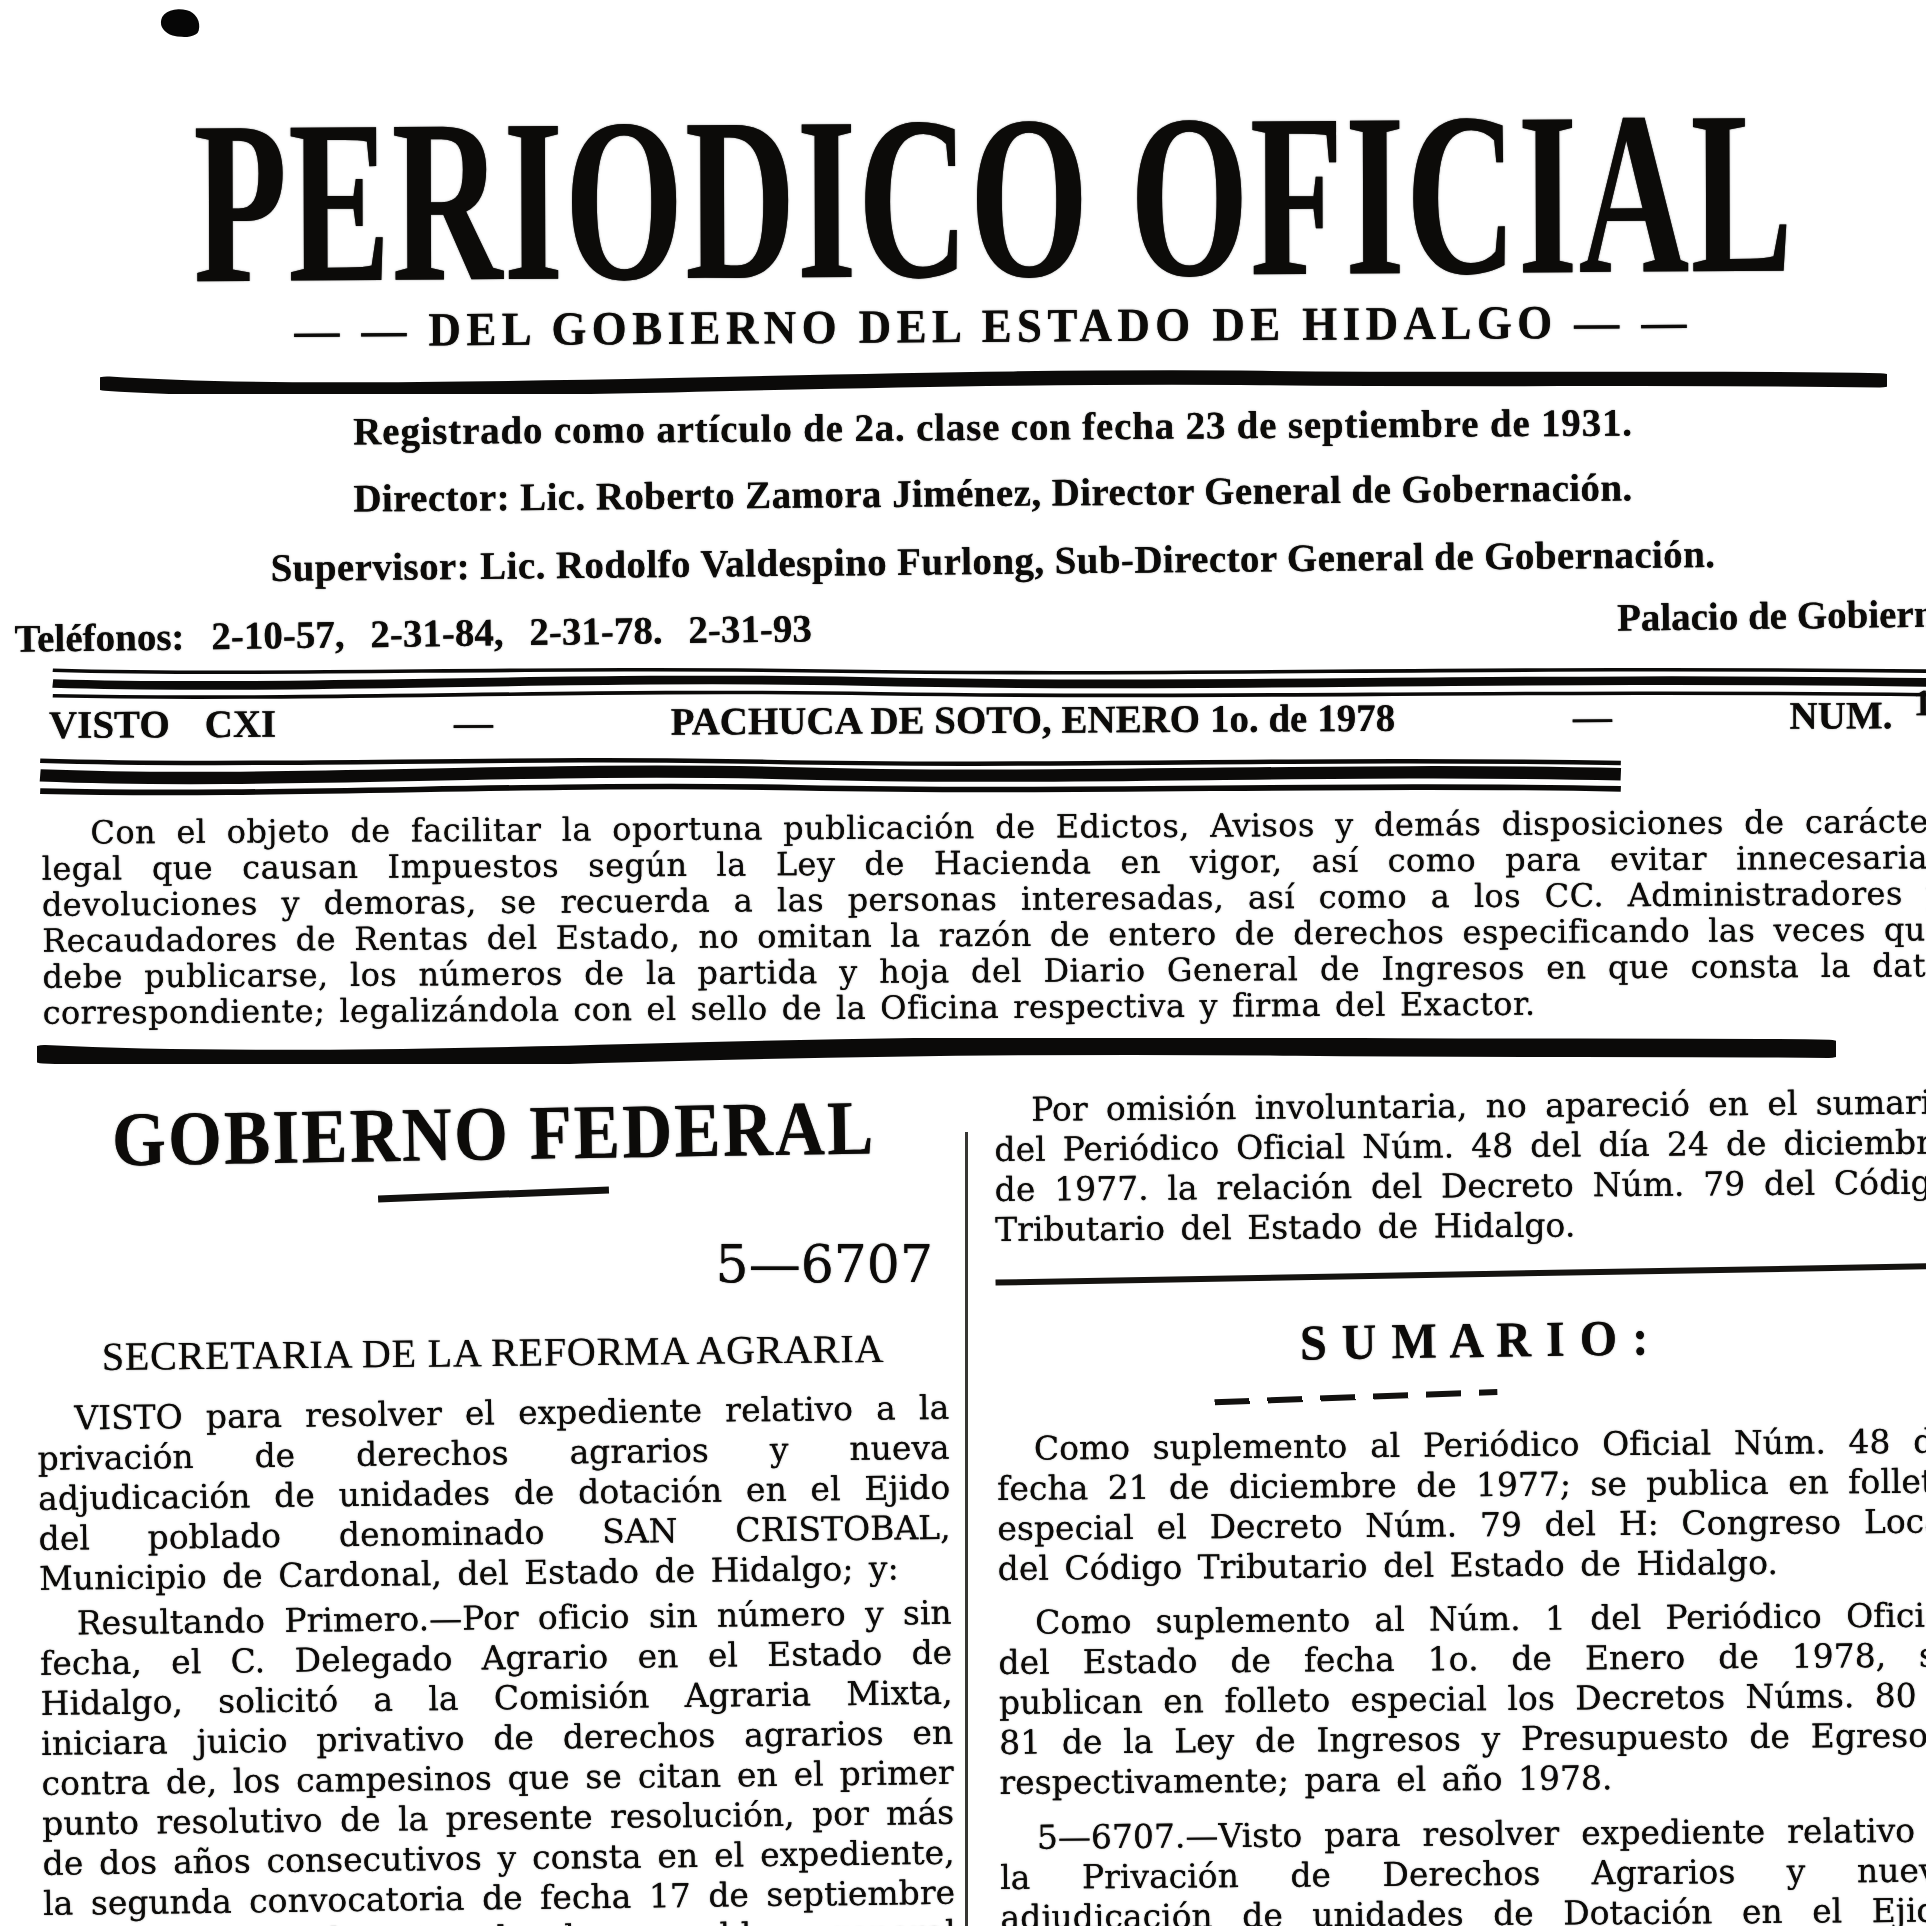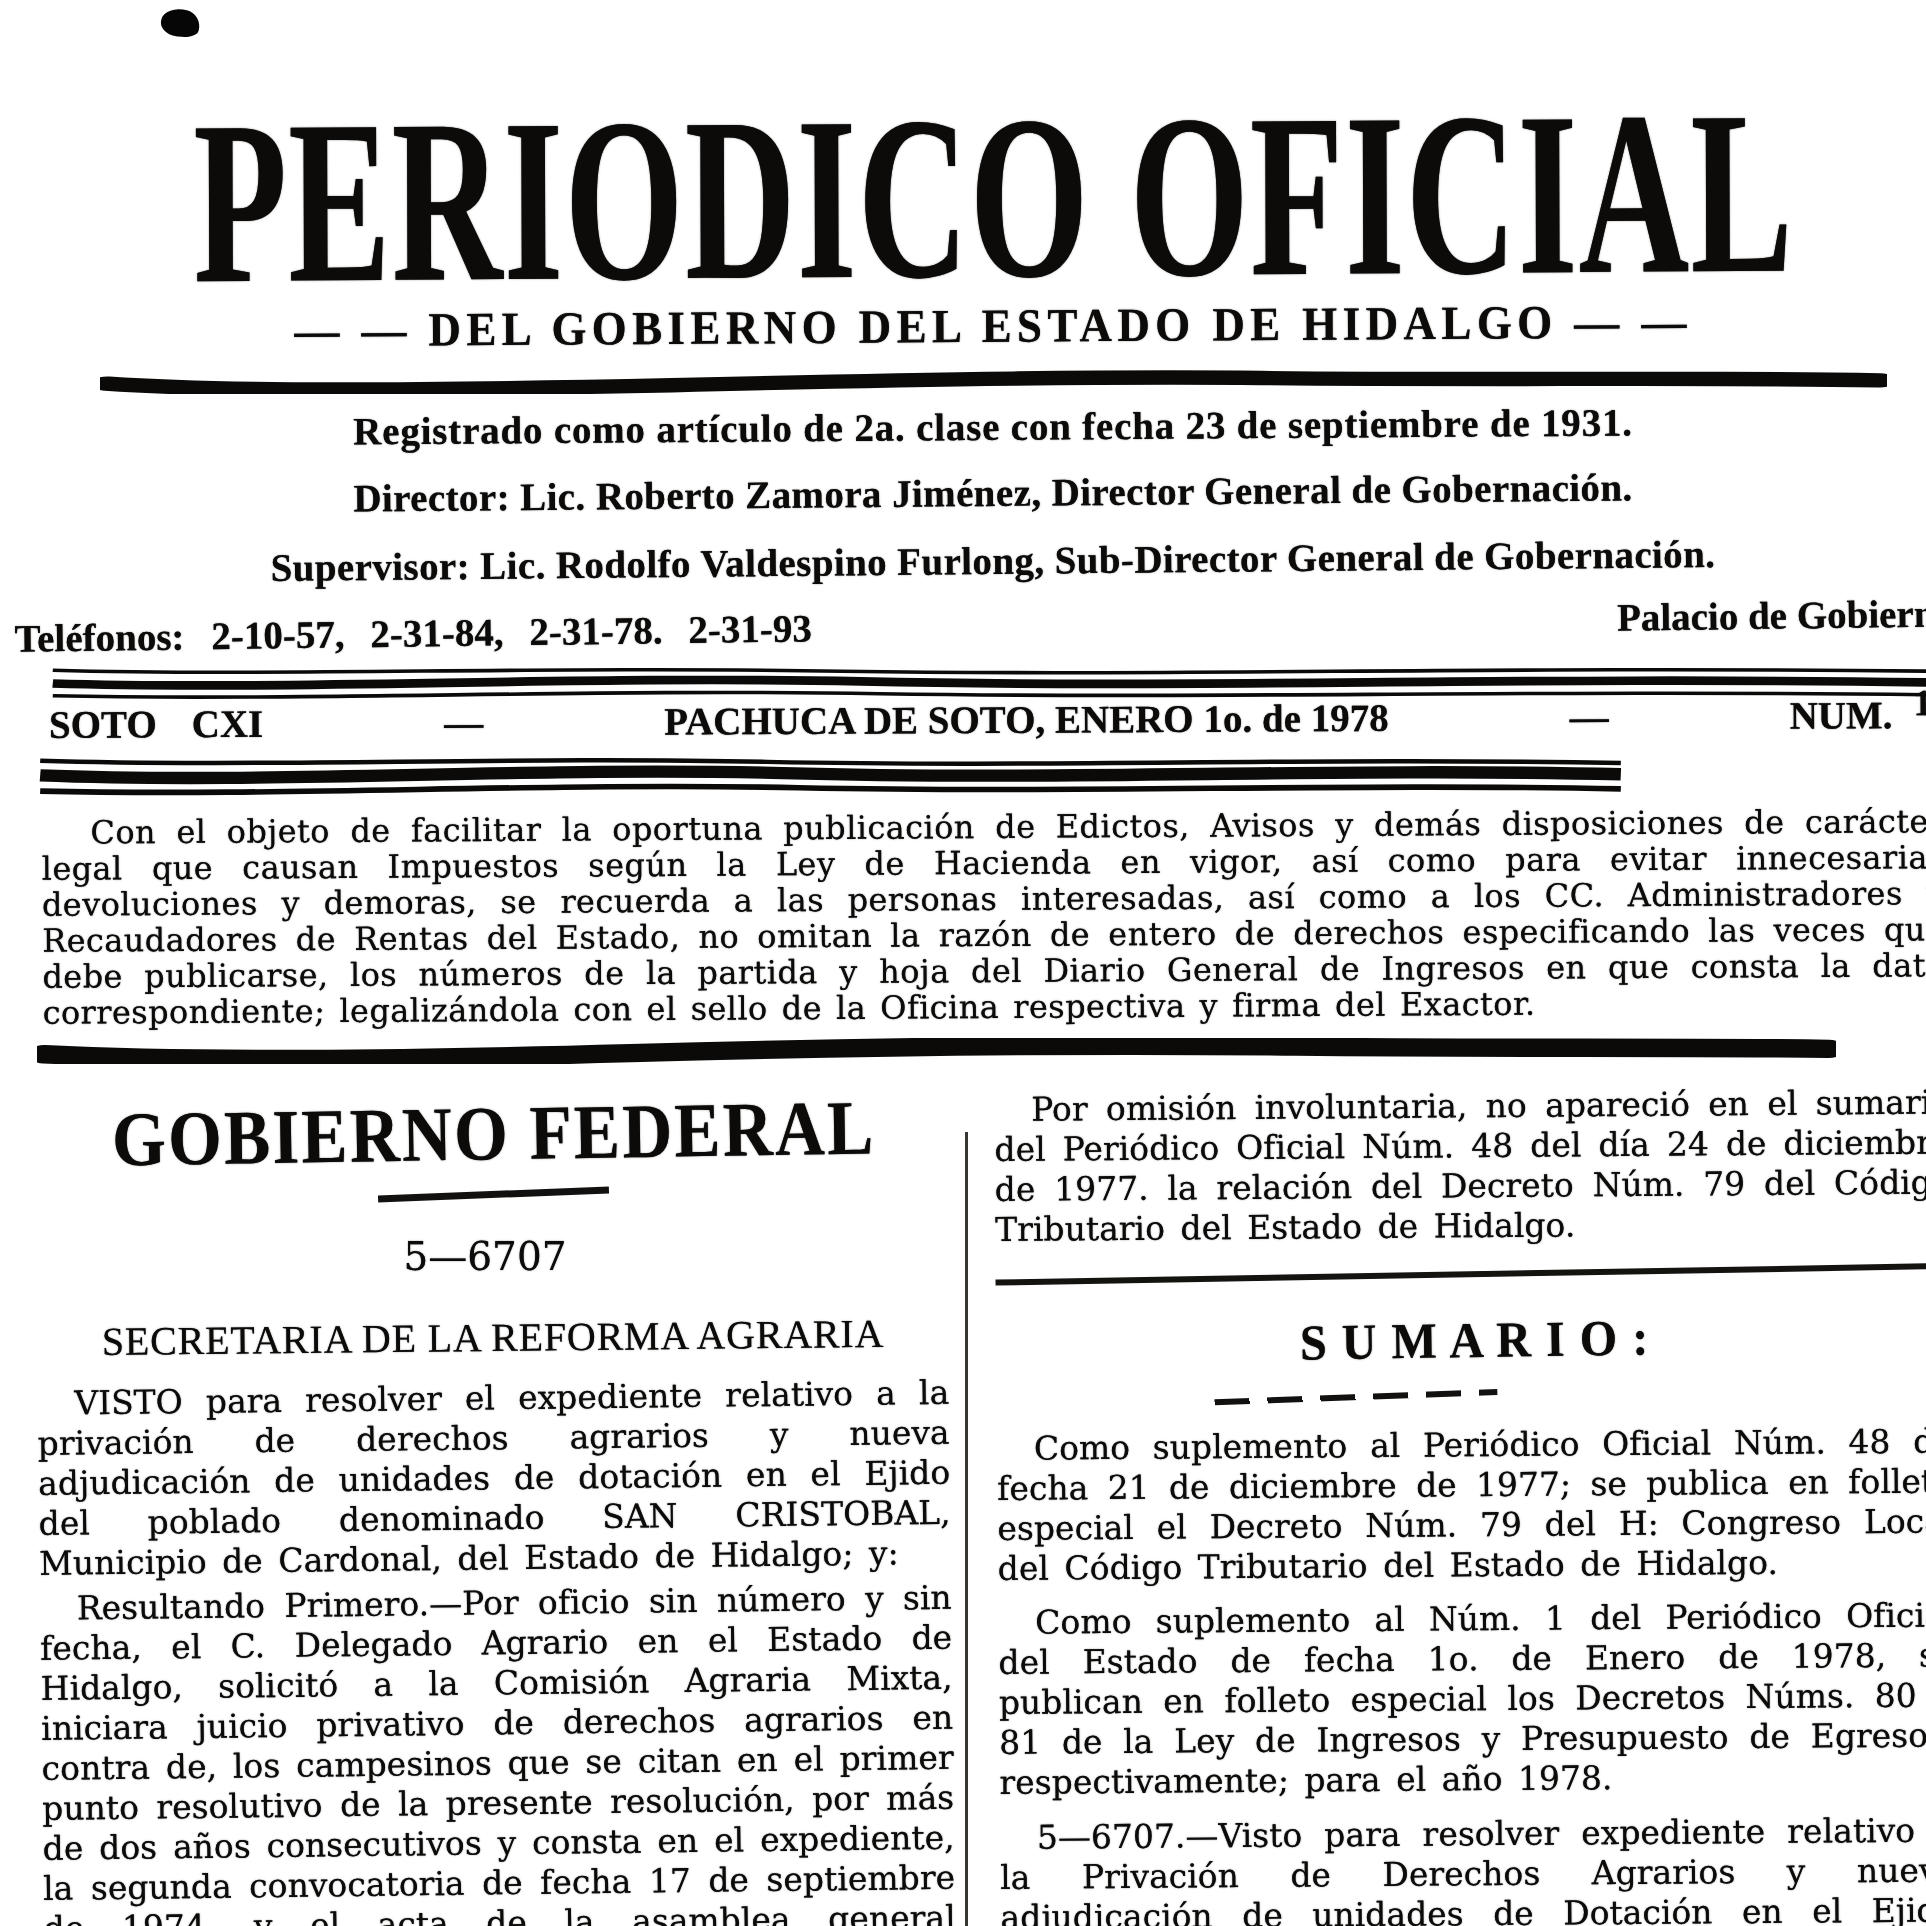--- a/index.html
+++ b/index.html
@@ -85,21 +85,21 @@
     word-spacing: 5px; margin: 0 0 5.4px 0;
   }
 
   .h-federal {
     text-align: center;
     font-family: "Liberation Serif", serif; font-weight: 700;
     font-size: 69px; letter-spacing: 2.3px; white-space: nowrap;
     transform: rotate(-0.9deg) scaleY(1.12); transform-origin: center top;
   }
   .h-underline { width: 231px; height: 6.5px; background: #12110f; margin: 22.3px auto 0; transform: rotate(-2.2deg); }
-  .doc-num { text-align: center; padding-right: 16px; font-size: 39px; margin-top: 37px; }
+  .doc-num { text-align: right; padding-right: 16px; font-size: 52px; margin-top: 37px; }
   .subhead {
     text-align: center; font-family: "Liberation Serif", serif;
     font-size: 40px; letter-spacing: 0.8px; margin-top: 35px; white-space: nowrap;
     transform: rotate(-0.6deg);
   }
   .paras-left { margin-top: 22.3px; transform: rotate(-0.7deg); transform-origin: top left; }
   .paras-right { transform: rotate(-0.45deg); transform-origin: top left; }
 
   .omission { margin-top: 6.2px; }
   .rule-flat { height: 5.8px; background: #151310; }
@@ -157,21 +157,21 @@
   </div>
 
   <svg class="band-top" viewBox="0 0 1000 40" preserveAspectRatio="none">
     <path d="M2,8  C120,14 260,4 420,9  C600,14 760,4 998,9" fill="none" stroke="#0b0a09" stroke-width="3.5"></path>
     <path d="M2,21 C130,28 280,13 430,19 C610,26 770,14 998,20" fill="none" stroke="#0b0a09" stroke-width="8.5"></path>
     <path d="M2,33 C140,38 290,26 440,31 C620,36 780,27 998,32" fill="none" stroke="#0b0a09" stroke-width="3.5"></path>
   </svg>
 
   <div class="issue-row">
     <span class="tome-group">
-      <span class="ink">SOTO</span>
+      <span class="ink">VISTO</span>
       <span class="ink">CXI</span>
     </span>
     <span class="ink">—</span>
     <span class="ink">PACHUCA DE SOTO, ENERO 1o. de 1978</span>
     <span class="ink">—</span>
     <span class="num-group">
       <span class="ink">NUM.</span>
       <span class="num-sup ink">1</span>
     </span>
   </div>

